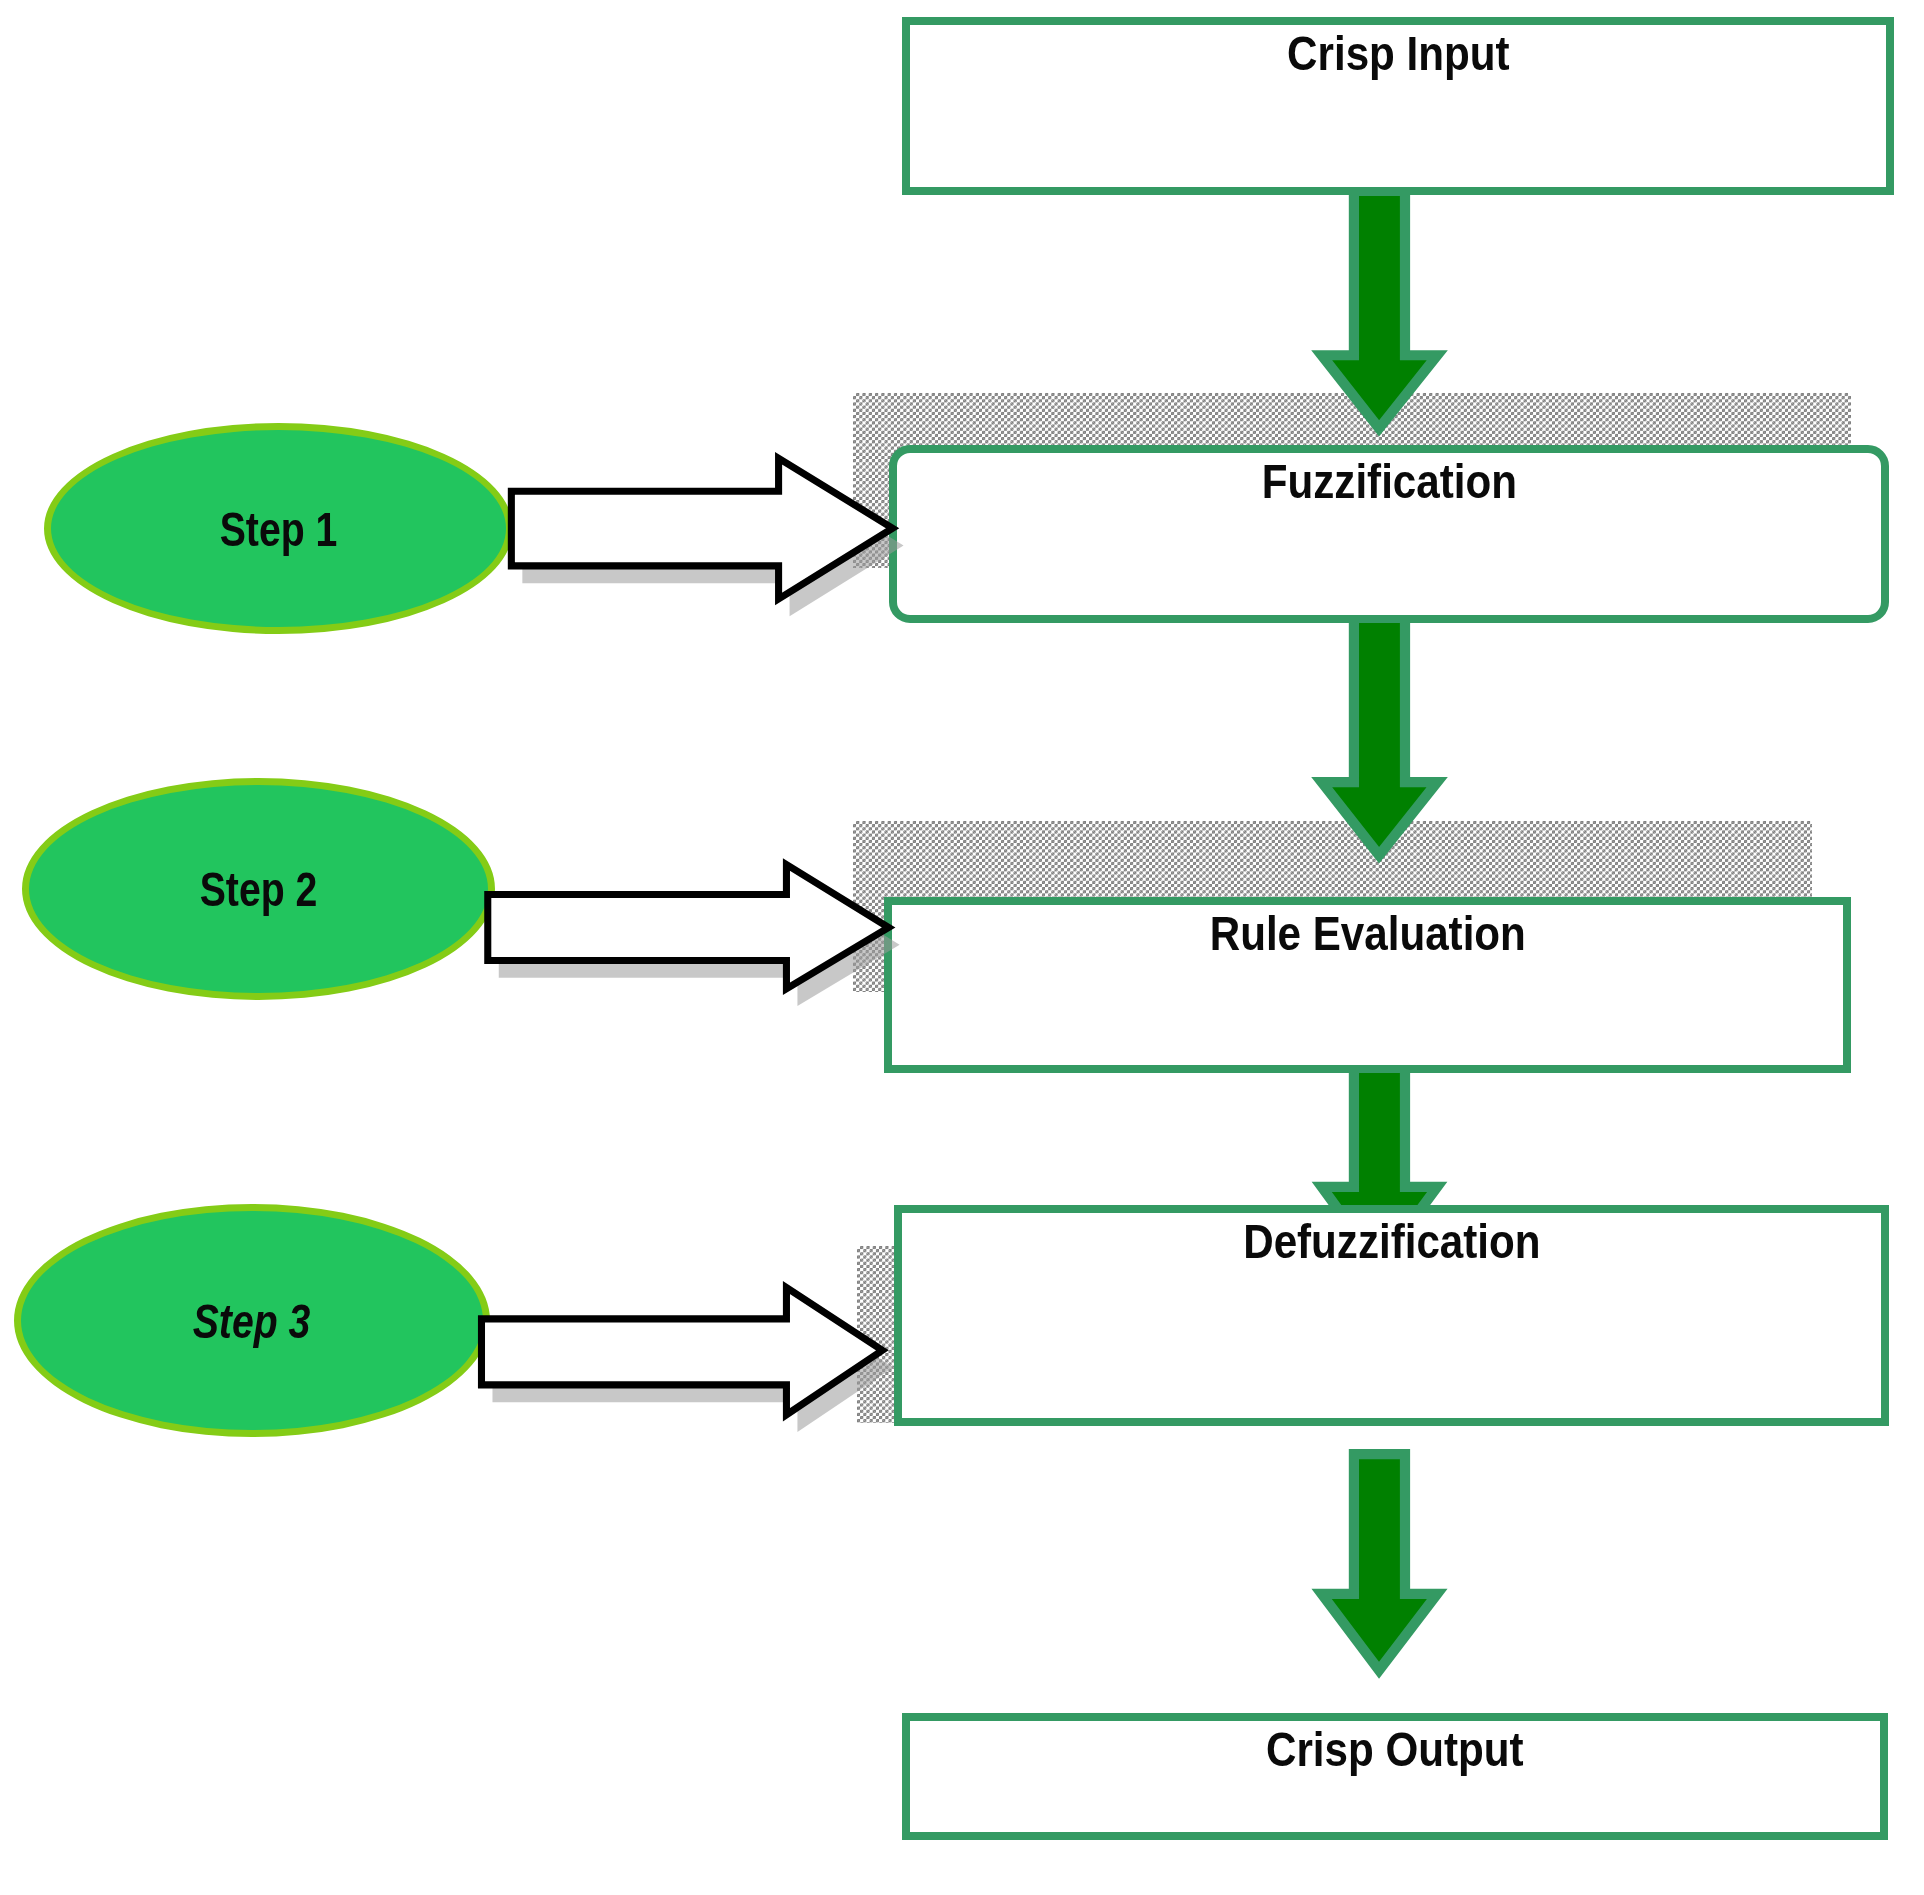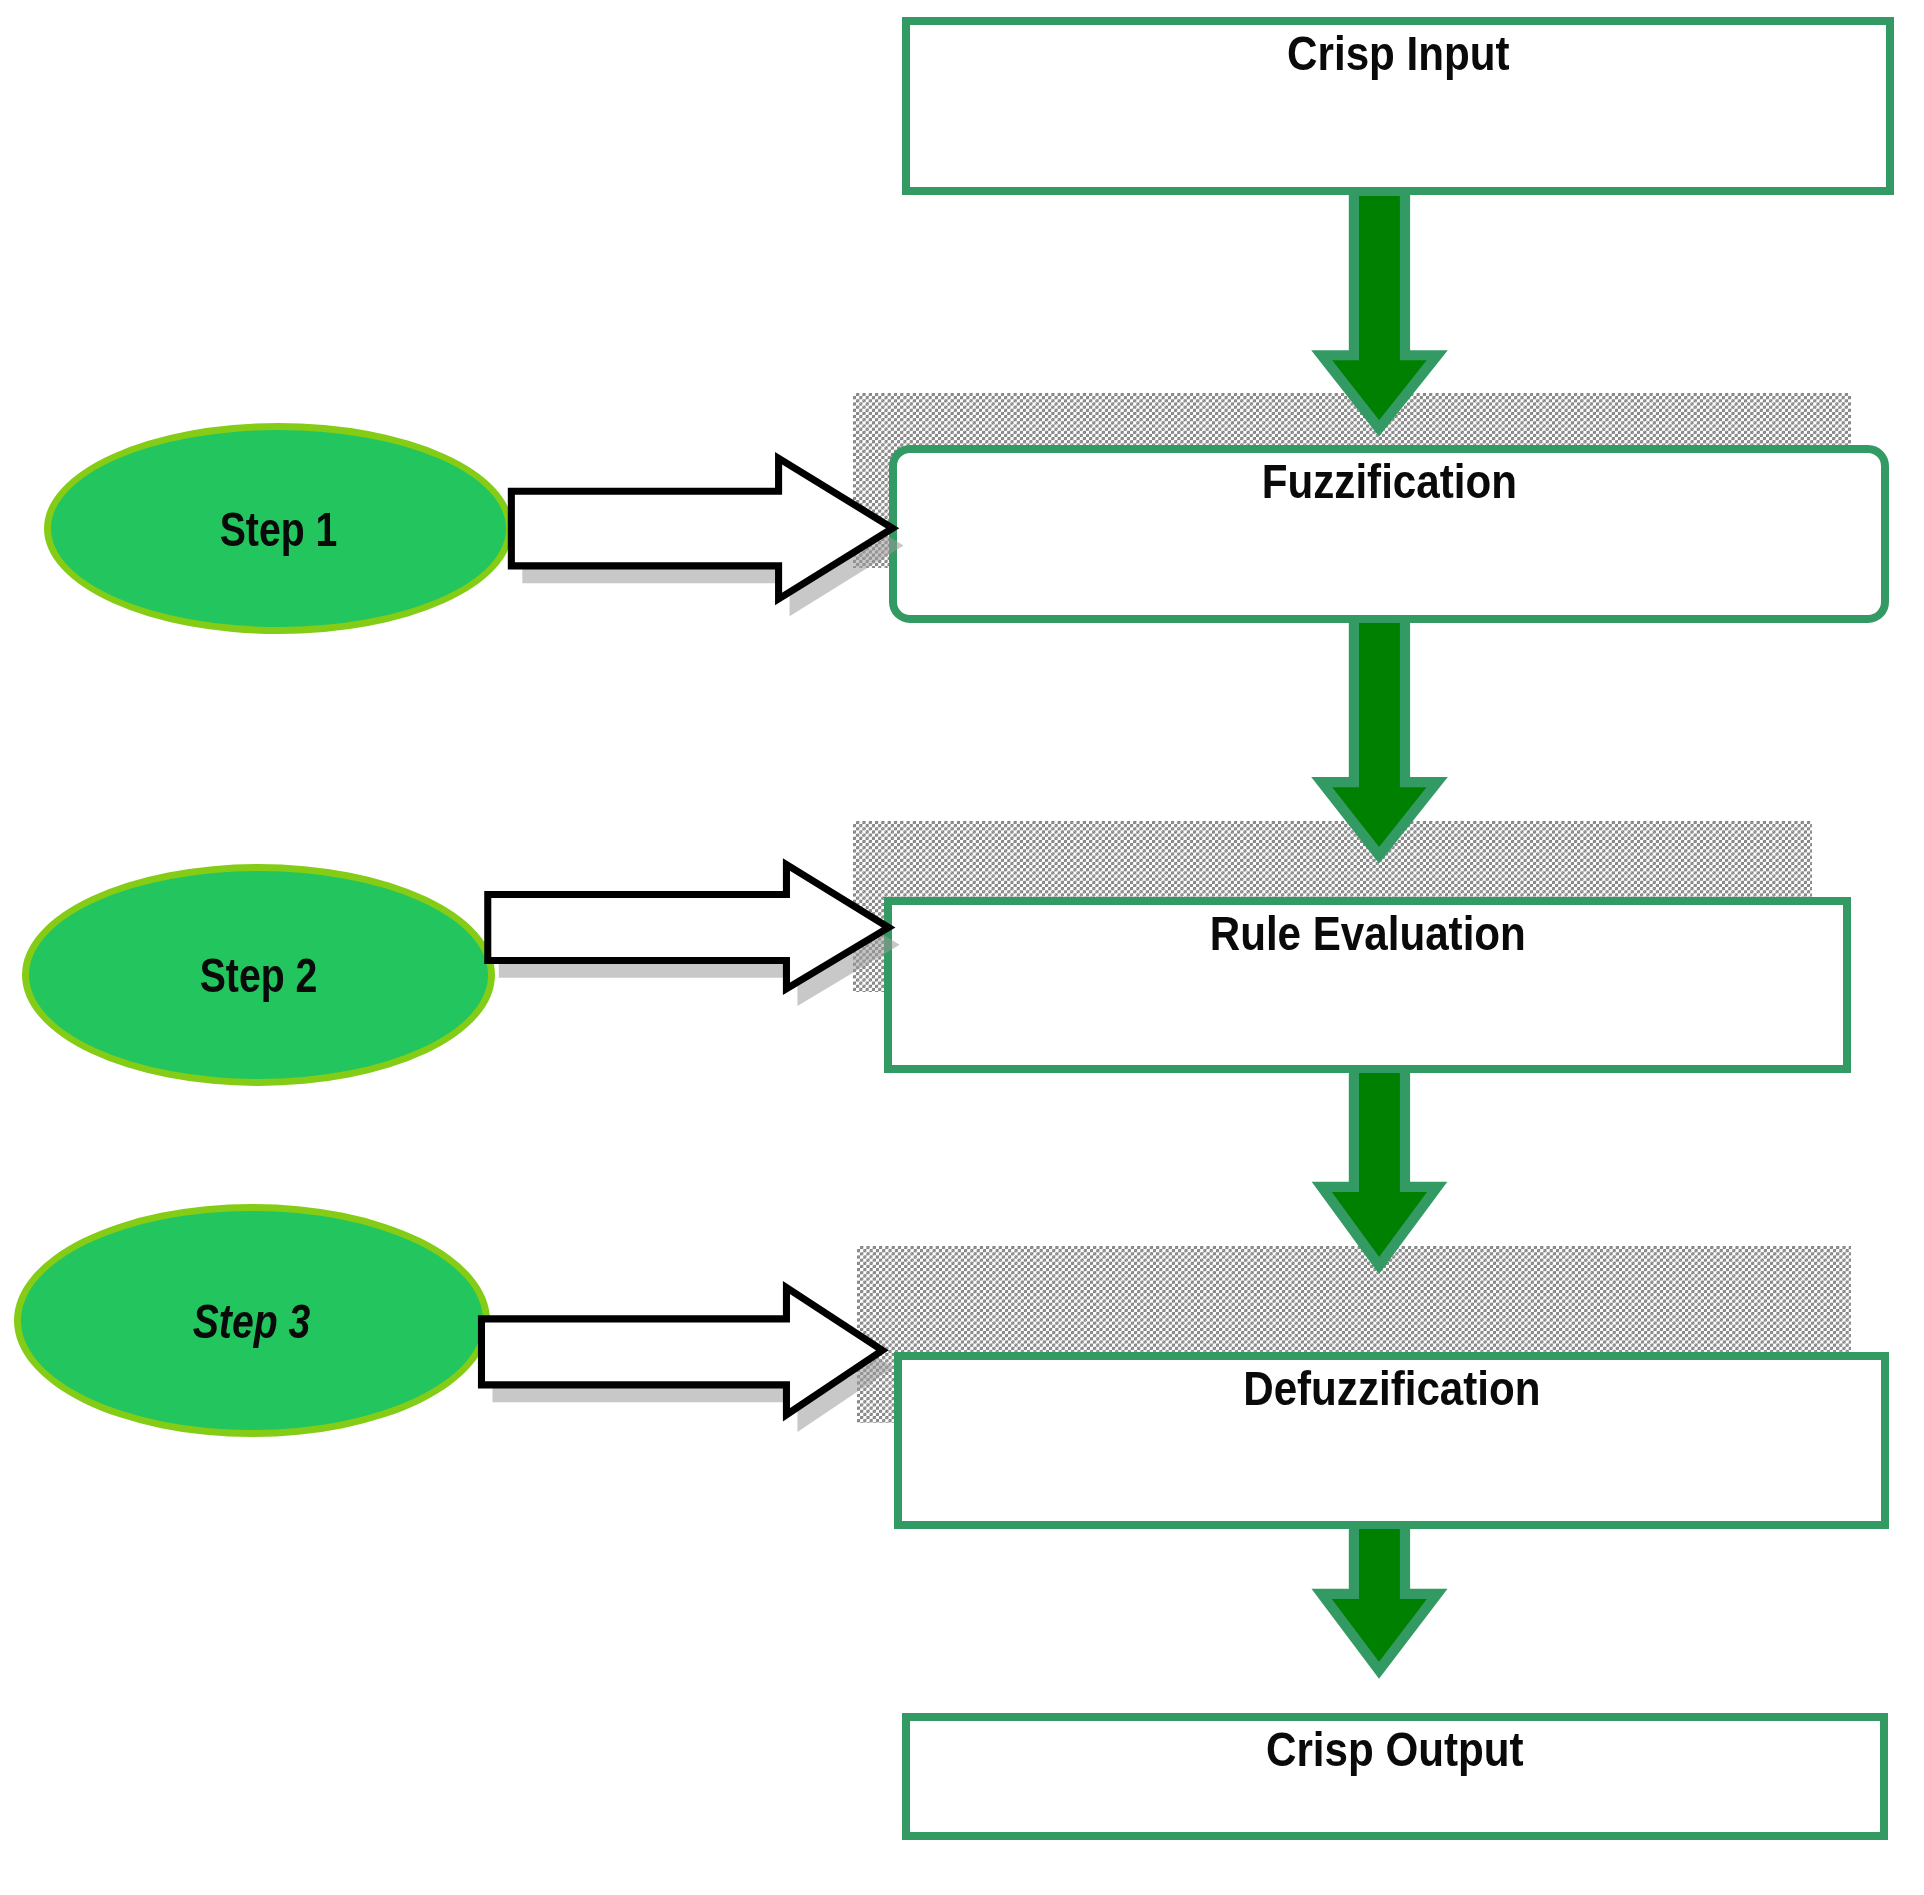--- a/index.html
+++ b/index.html
@@ -111,33 +111,33 @@
   </div>
 
   <div class="proc-box" style="left:889px; top:445px; width:1000px; height:178px;border-radius:21px;">
     <span class="proc-label">Fuzzification</span>
   </div>
 
   <div class="proc-box" style="left:884px; top:854px; width:967px; height:176px;margin-top:43px;">
     <span class="proc-label">Rule Evaluation</span>
   </div>
 
-  <div class="proc-box" style="left:894px; top:1352px; width:995px; height:177px;">
+  <div class="proc-box" style="left:894px; top:1205px; width:995px; height:221px;">
     <span class="proc-label">Defuzzification</span>
   </div>
 
   <div class="proc-box" style="left:902px; top:1713px; width:986px; height:127px;">
     <span class="proc-label">Crisp Output</span>
   </div>
 
   <div class="step-ellipse" style="left:44px; top:423px; width:469px; height:211px;">
     <span class="step-label">Step 1</span>
   </div>
 
-  <div class="step-ellipse" style="left:22px; top:864px; width:473px; height:222px;">
+  <div class="step-ellipse" style="left:22px; top:778px; width:473px; height:222px;">
     <span class="step-label">Step 2</span>
   </div>
 
   <div class="step-ellipse" style="left:14px; top:1204px; width:476px; height:233px;font-style:italic;">
     <span class="step-label">Step 3</span>
   </div>
 
   <svg class="svg-layer svg-white-arrows" viewBox="0 0 2448 2411">
 
     <polygon points="650,625 990,625 990,583 1135,672 990,762 990,720 650,720" fill="#9a9a9a" opacity="0.55" transform="translate(14,22)"></polygon>

